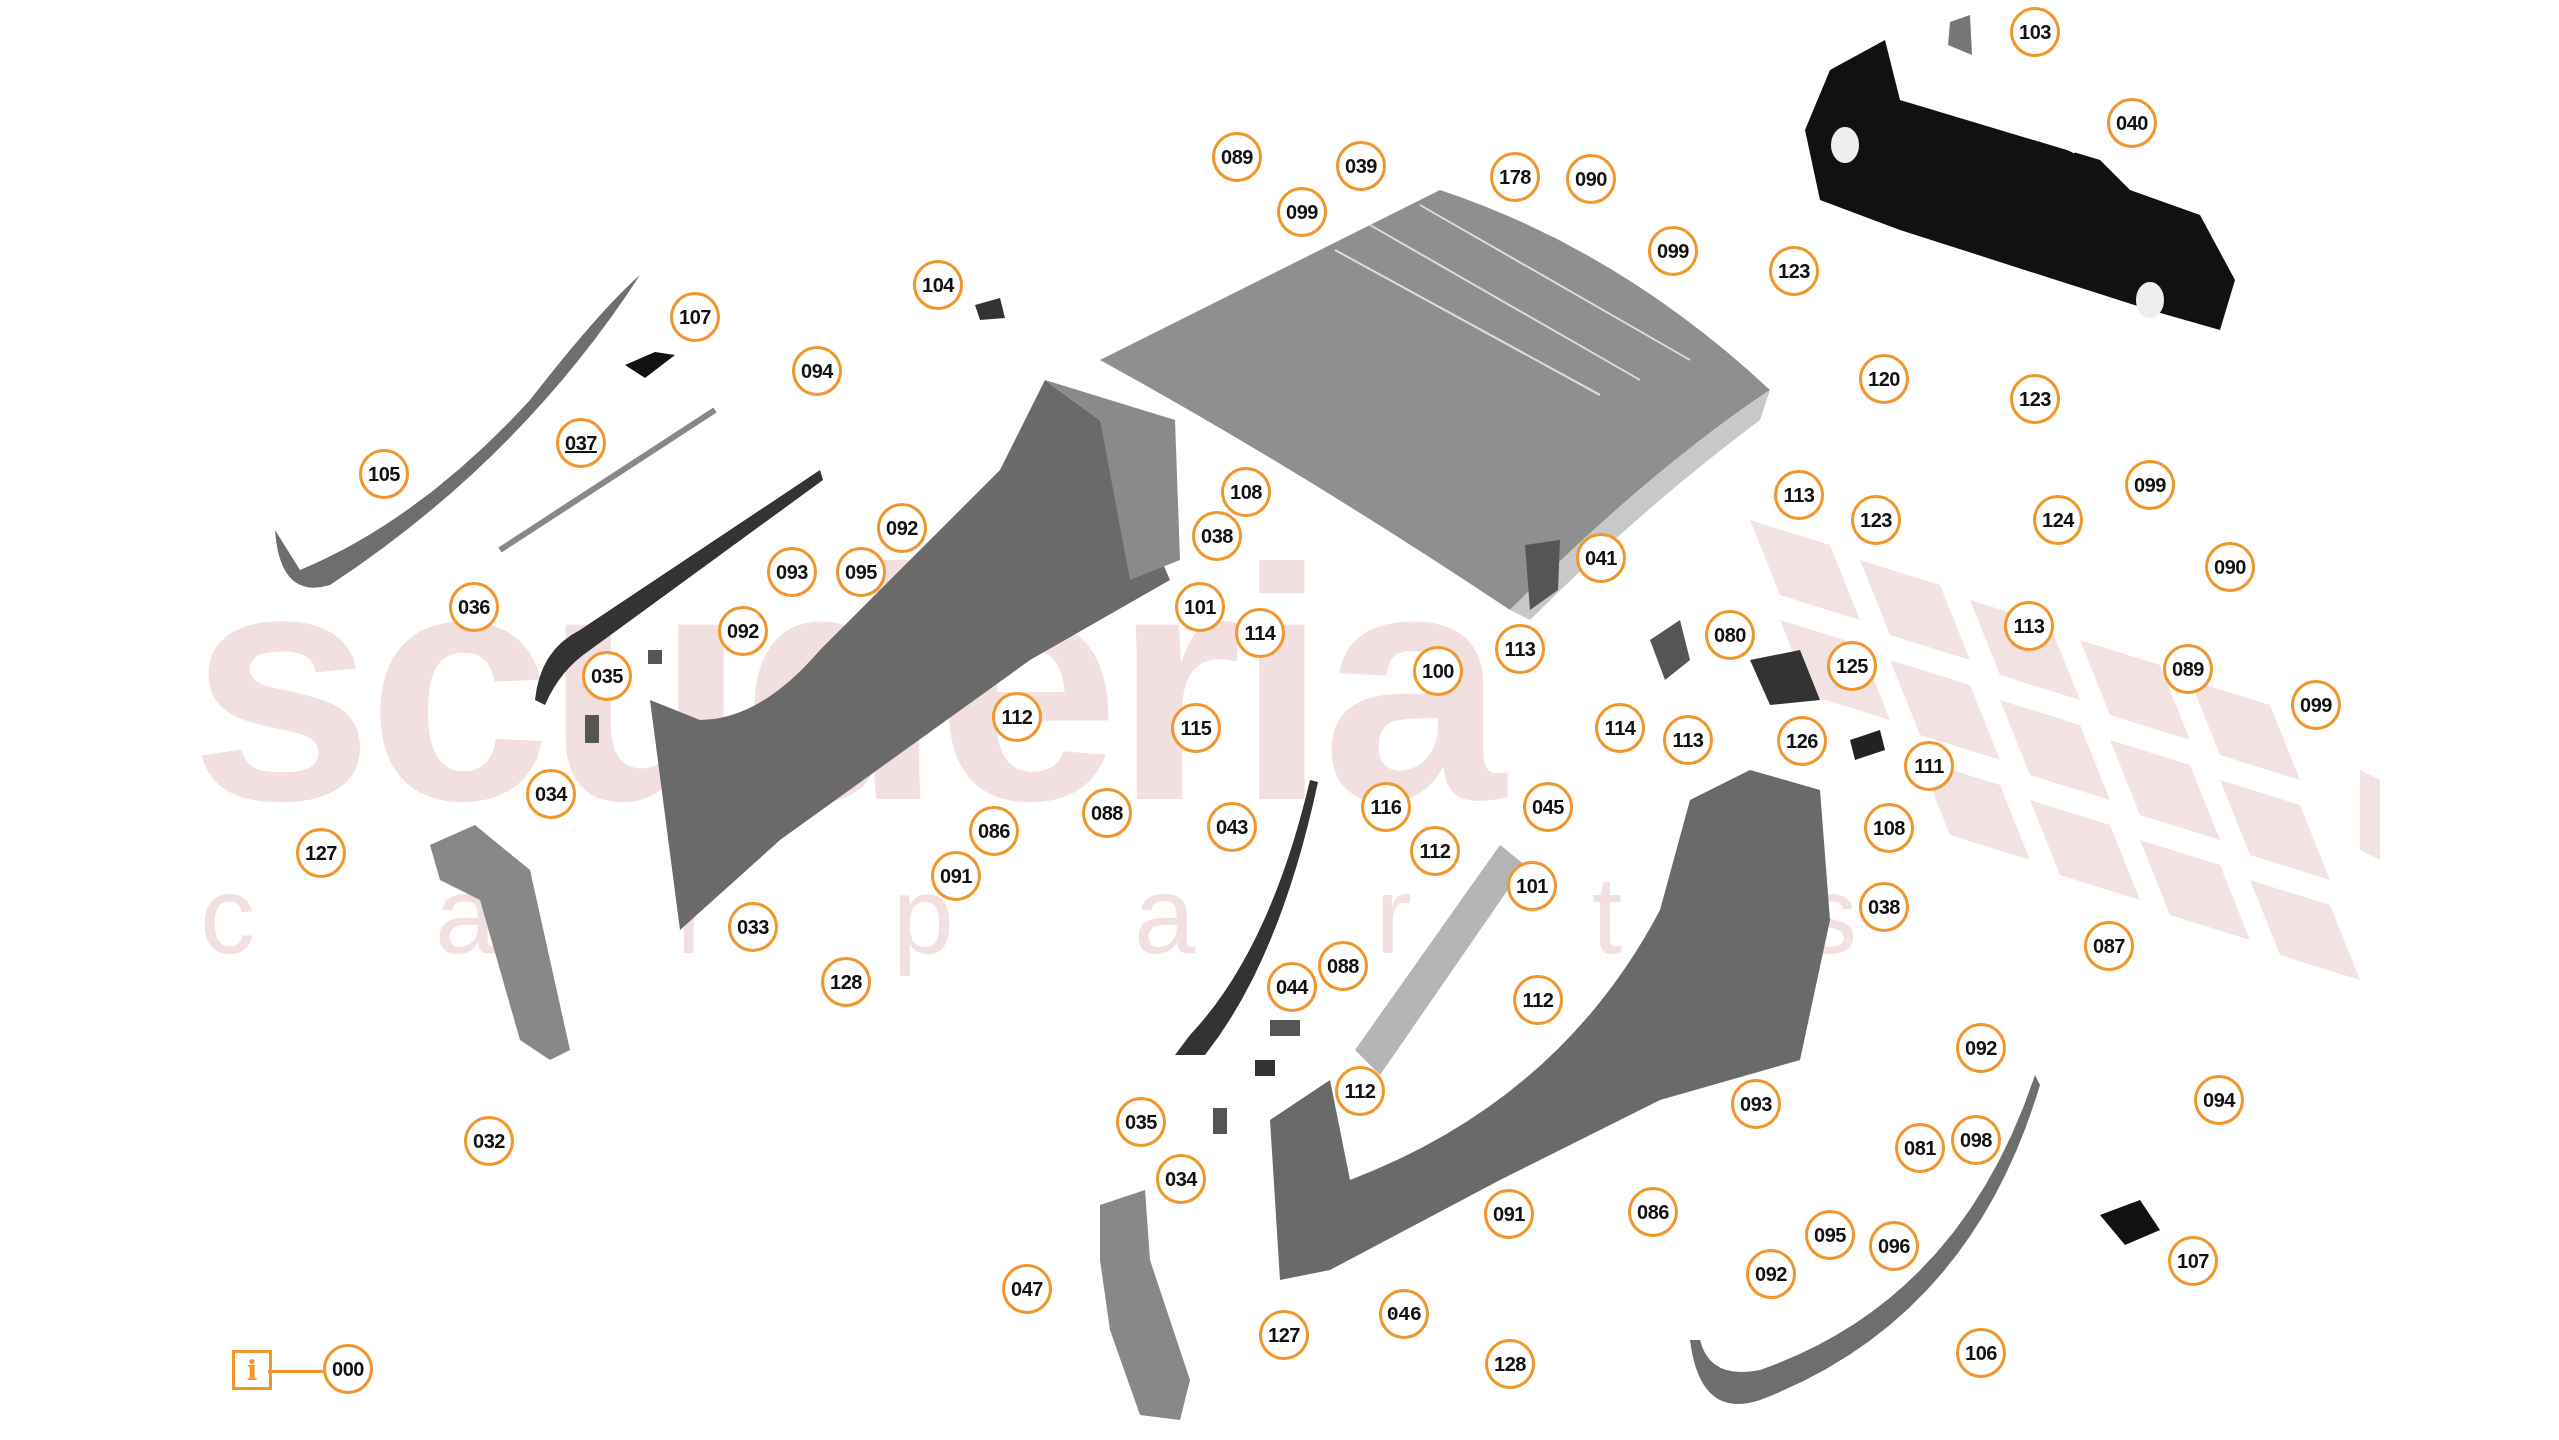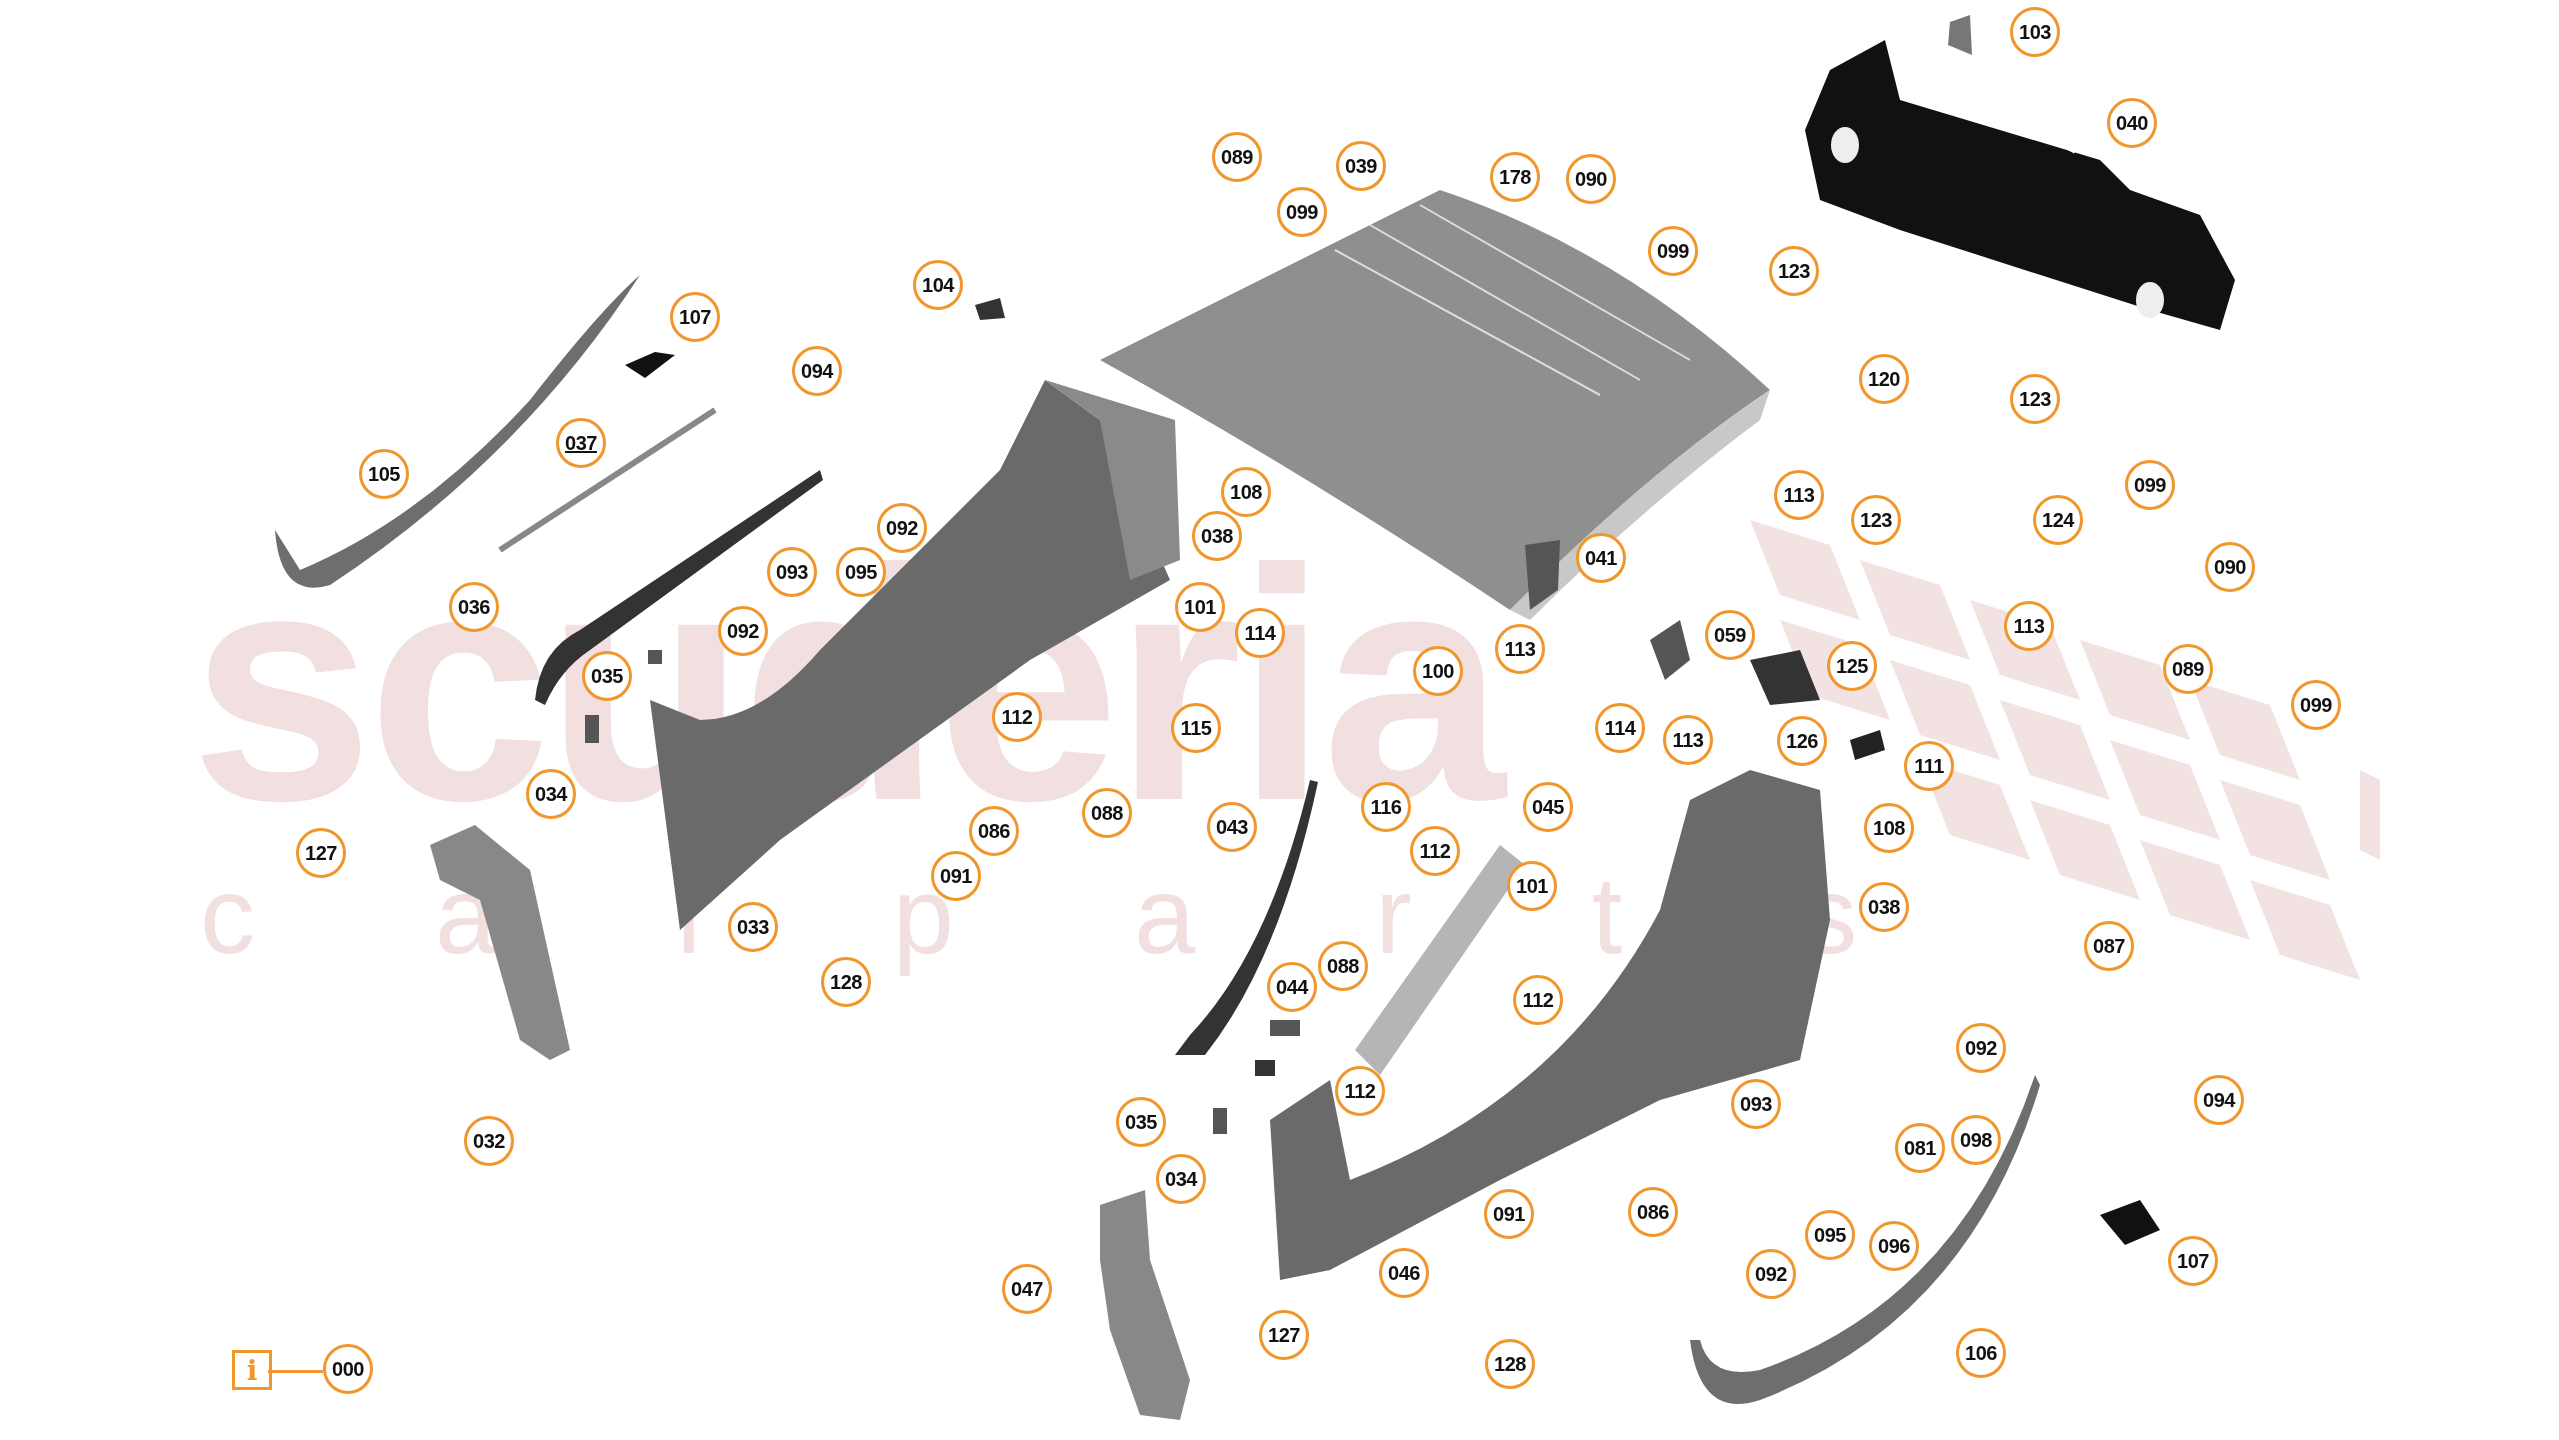--- a/index.html
+++ b/index.html
@@ -117,21 +117,21 @@
       <div class="callout" style="left: 1246px; top: 492px;">108</div>
       <div class="callout" style="left: 1217px; top: 536px;">038</div>
       <div class="callout" style="left: 1601px; top: 558px;">041</div>
       <div class="callout" style="left: 792px; top: 572px;">093</div>
       <div class="callout" style="left: 861px; top: 572px;">095</div>
       <div class="callout" style="left: 474px; top: 607px;">036</div>
       <div class="callout" style="left: 743px; top: 631px;">092</div>
       <div class="callout" style="left: 1200px; top: 607px;">101</div>
       <div class="callout" style="left: 1260px; top: 633px;">114</div>
       <div class="callout" style="left: 1520px; top: 649px;">113</div>
-      <div class="callout" style="left: 1730px; top: 635px;">059</div>
+      <div class="callout" style="left: 1730px; top: 635px;">080</div>
       <div class="callout" style="left: 1852px; top: 666px;">125</div>
       <div class="callout" style="left: 2188px; top: 669px;">089</div>
       <div class="callout" style="left: 2316px; top: 705px;">099</div>
       <div class="callout" style="left: 607px; top: 676px;">035</div>
       <div class="callout" style="left: 1438px; top: 671px;">100</div>
       <div class="callout" style="left: 1017px; top: 717px;">112</div>
       <div class="callout" style="left: 1196px; top: 728px;">115</div>
       <div class="callout" style="left: 1620px; top: 728px;">114</div>
       <div class="callout" style="left: 1688px; top: 740px;">113</div>
       <div class="callout" style="left: 1802px; top: 741px;">126</div>
@@ -162,21 +162,21 @@
       <div class="callout" style="left: 1920px; top: 1148px;">081</div>
       <div class="callout" style="left: 1976px; top: 1140px;">098</div>
       <div class="callout" style="left: 489px; top: 1141px;">032</div>
       <div class="callout" style="left: 1181px; top: 1179px;">034</div>
       <div class="callout" style="left: 1653px; top: 1212px;">086</div>
       <div class="callout" style="left: 1509px; top: 1214px;">091</div>
       <div class="callout" style="left: 1830px; top: 1235px;">095</div>
       <div class="callout" style="left: 1894px; top: 1246px;">096</div>
       <div class="callout" style="left: 2193px; top: 1261px;">107</div>
       <div class="callout" style="left: 1027px; top: 1289px;">047</div>
-      <div class="callout" style="left: 1404px; top: 1273px;">046</div>
+      <div class="callout" style="left: 1404px; top: 1314px; font-family: Liberation Mono, monospace;">046</div>
       <div class="callout" style="left: 1771px; top: 1274px;">092</div>
       <div class="callout" style="left: 1284px; top: 1335px;">127</div>
       <div class="callout" style="left: 1981px; top: 1353px;">106</div>
       <div class="callout" style="left: 1510px; top: 1364px;">128</div>
       <div class="callout" style="left: 348px; top: 1369px;">000</div>
     </div>
 
   <div class="info-box">i</div>
 <div style="position: absolute; left: 268px; top: 1370px; width: 55px; height: 3px; background: rgb(240, 150, 43);"></div>
   </div>

